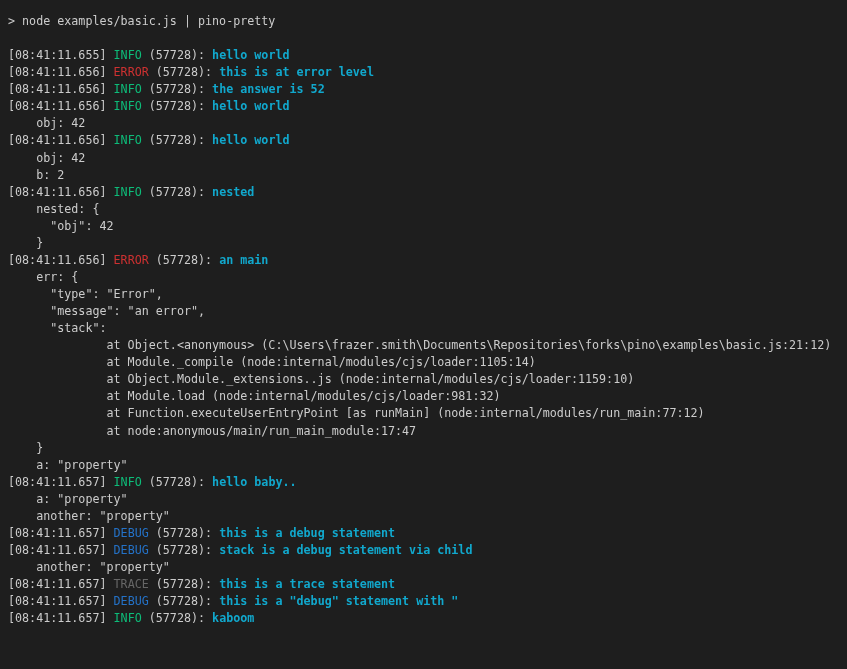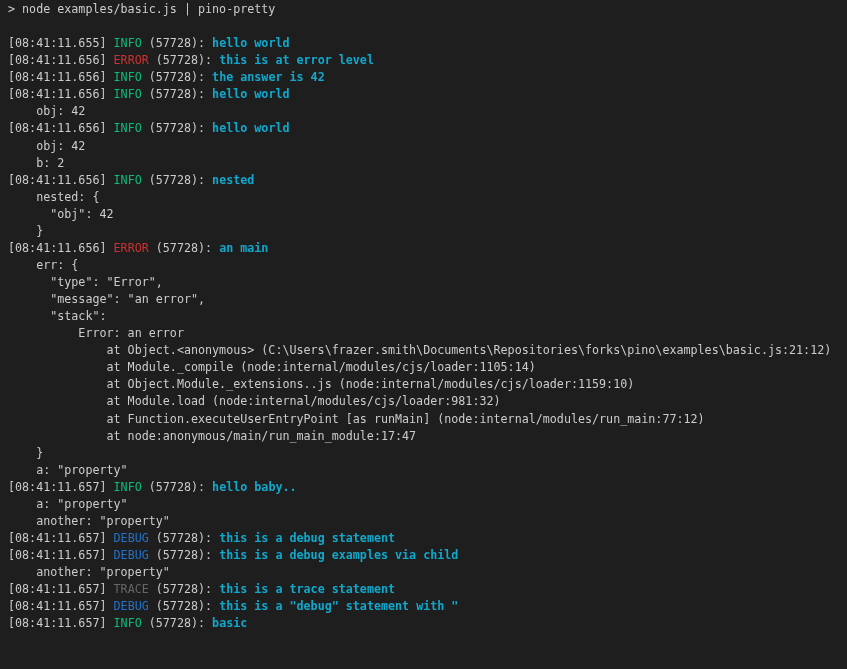--- a/index.html
+++ b/index.html
@@ -14,21 +14,21 @@
   * { margin: 0; padding: 0; box-sizing: border-box; }
   html, body {
     width: 847px;
     height: 669px;
     overflow: hidden;
     background: var(--background);
   }
   .terminal {
     width: 847px;
     height: 669px;
-    padding: 1px 0 0 8px;
+    padding: 13px 0 0 8px;
     background: var(--background);
     color: var(--foreground);
     font-family: "DejaVu Sans Mono", "Liberation Mono", monospace;
     font-size: 11.7px;
     overflow: hidden;
   }
   .line {
     white-space: pre;
     height: 17.07px;
     line-height: 17.07px;
@@ -41,47 +41,46 @@
 </style>
 </head>
 <body>
 
 <div class="terminal">
   <div id="term-output">
       <div class="line"><span>&gt; node examples/basic.js | pino-pretty</span></div>
       <div class="line"><span> </span></div>
       <div class="line"><span>[08:41:11.655] </span><span class="lvl-INFO">INFO</span><span> (57728): </span><span class="msg">hello world</span></div>
       <div class="line"><span>[08:41:11.656] </span><span class="lvl-ERROR">ERROR</span><span> (57728): </span><span class="msg">this is at error level</span></div>
-      <div class="line"><span>[08:41:11.656] </span><span class="lvl-INFO">INFO</span><span> (57728): </span><span class="msg">the answer is 42</span></div>
+      <div class="line"><span>[08:41:11.656] </span><span class="lvl-INFO">INFO</span><span> (57728): </span><span class="msg">the answer is 52</span></div>
       <div class="line"><span>[08:41:11.656] </span><span class="lvl-INFO">INFO</span><span> (57728): </span><span class="msg">hello world</span></div>
       <div class="line"><span>    obj: 42</span></div>
       <div class="line"><span>[08:41:11.656] </span><span class="lvl-INFO">INFO</span><span> (57728): </span><span class="msg">hello world</span></div>
       <div class="line"><span>    obj: 42</span></div>
       <div class="line"><span>    b: 2</span></div>
       <div class="line"><span>[08:41:11.656] </span><span class="lvl-INFO">INFO</span><span> (57728): </span><span class="msg">nested</span></div>
       <div class="line"><span>    nested: {</span></div>
       <div class="line"><span>      "obj": 42</span></div>
       <div class="line"><span>    }</span></div>
       <div class="line"><span>[08:41:11.656] </span><span class="lvl-ERROR">ERROR</span><span> (57728): </span><span class="msg">an main</span></div>
       <div class="line"><span>    err: {</span></div>
       <div class="line"><span>      "type": "Error",</span></div>
       <div class="line"><span>      "message": "an error",</span></div>
       <div class="line"><span>      "stack":</span></div>
-      <div class="line"><span>          Error: an error</span></div>
       <div class="line"><span>              at Object.&lt;anonymous&gt; (C:\Users\frazer.smith\Documents\Repositories\forks\pino\examples\basic.js:21:12)</span></div>
       <div class="line"><span>              at Module._compile (node:internal/modules/cjs/loader:1105:14)</span></div>
       <div class="line"><span>              at Object.Module._extensions..js (node:internal/modules/cjs/loader:1159:10)</span></div>
       <div class="line"><span>              at Module.load (node:internal/modules/cjs/loader:981:32)</span></div>
       <div class="line"><span>              at Function.executeUserEntryPoint [as runMain] (node:internal/modules/run_main:77:12)</span></div>
       <div class="line"><span>              at node:anonymous/main/run_main_module:17:47</span></div>
       <div class="line"><span>    }</span></div>
       <div class="line"><span>    a: "property"</span></div>
       <div class="line"><span>[08:41:11.657] </span><span class="lvl-INFO">INFO</span><span> (57728): </span><span class="msg">hello baby..</span></div>
       <div class="line"><span>    a: "property"</span></div>
       <div class="line"><span>    another: "property"</span></div>
       <div class="line"><span>[08:41:11.657] </span><span class="lvl-DEBUG">DEBUG</span><span> (57728): </span><span class="msg">this is a debug statement</span></div>
-      <div class="line"><span>[08:41:11.657] </span><span class="lvl-DEBUG">DEBUG</span><span> (57728): </span><span class="msg">this is a debug examples via child</span></div>
+      <div class="line"><span>[08:41:11.657] </span><span class="lvl-DEBUG">DEBUG</span><span> (57728): </span><span class="msg">stack is a debug statement via child</span></div>
       <div class="line"><span>    another: "property"</span></div>
       <div class="line"><span>[08:41:11.657] </span><span class="lvl-TRACE">TRACE</span><span> (57728): </span><span class="msg">this is a trace statement</span></div>
       <div class="line"><span>[08:41:11.657] </span><span class="lvl-DEBUG">DEBUG</span><span> (57728): </span><span class="msg">this is a "debug" statement with "</span></div>
-      <div class="line"><span>[08:41:11.657] </span><span class="lvl-INFO">INFO</span><span> (57728): </span><span class="msg">basic</span></div>
+      <div class="line"><span>[08:41:11.657] </span><span class="lvl-INFO">INFO</span><span> (57728): </span><span class="msg">kaboom</span></div>
     </div>
 </div>
 
 </body></html>

